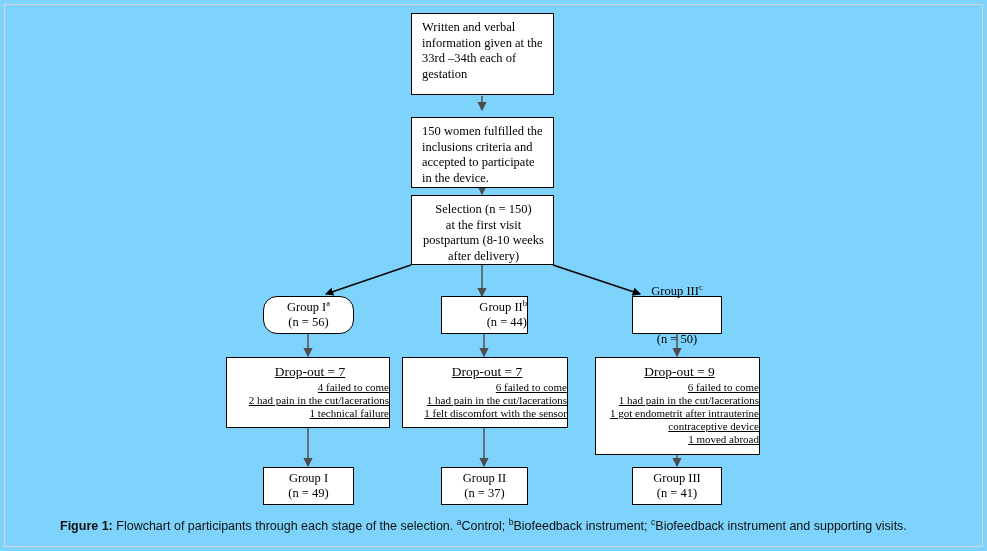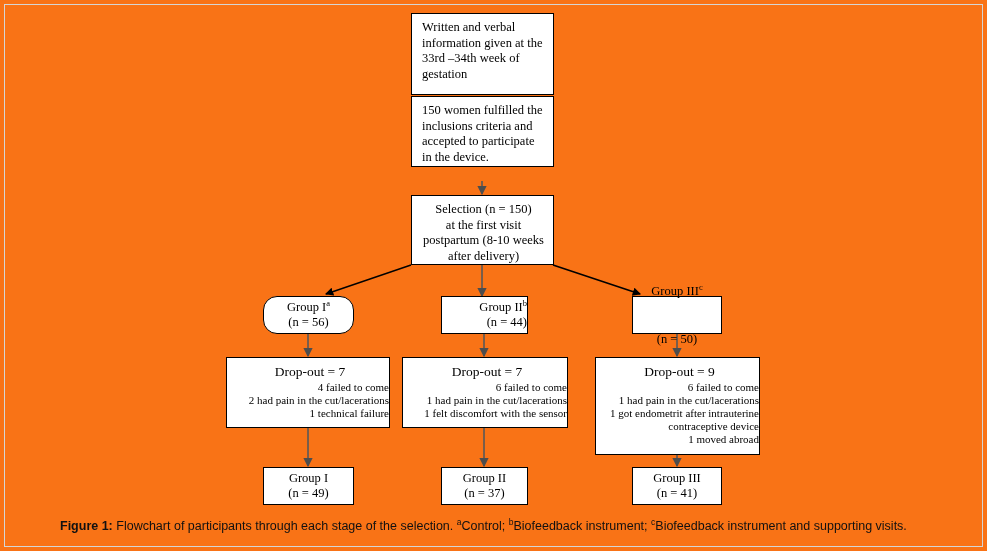--- a/index.html
+++ b/index.html
@@ -8,21 +8,21 @@
     padding: 0;
     background: #ffffff;
   }
   body {
     font-family: "Liberation Serif", serif;
   }
   #page {
     position: relative;
     width: 987px;
     height: 551px;
-    background: #f97316;
+    background: #7dd3fc;
     box-sizing: border-box;
     overflow: hidden;
   }
   .page-border {
     position: absolute;
     left: 4px;
     top: 4px;
     width: 979px;
     height: 543px;
     border: 1px solid #d5d5d5;
@@ -81,20 +81,21 @@
   }
   .node.group sup {
     font-size: 8.5px;
     vertical-align: super;
     line-height: 0;
   }
 
   
   .node.dropout {
     padding: 5px 0 4px 4px;
+    text-decoration: underline;
   }
   .node.dropout .title {
     text-align: center;
     font-size: 13.5px;
     line-height: 17px;
     margin-bottom: 1px;
   }
   .node.dropout .items {
     padding-left: 8px;
     font-size: 11px;
@@ -160,25 +161,25 @@
       <line x1="677" y1="334" x2="677" y2="356" stroke="#595959" stroke-width="1.6" marker-end="url(#arrow)"></line>
 
       <line x1="308" y1="428" x2="308" y2="466" stroke="#595959" stroke-width="1.6" marker-end="url(#arrow)"></line>
       <line x1="484" y1="428" x2="484" y2="466" stroke="#595959" stroke-width="1.6" marker-end="url(#arrow)"></line>
       <line x1="677" y1="447" x2="677" y2="466" stroke="#595959" stroke-width="1.6" marker-end="url(#arrow)"></line>
     </svg>
 
     <div class="node para" style="left:411px; top:13px; width:143px; height:82px;">
       <div class="line">Written and verbal</div>
       <div class="line">information given at the</div>
-      <div class="line">33rd –34th week of</div>
+      <div class="line">33rd –34th each of</div>
       <div class="line">gestation</div>
     </div>
 
-    <div class="node para" style="left:411px; top:96px; width:143px; height:71px;">
+    <div class="node para" style="left:411px; top:117px; width:143px; height:71px;">
       <div class="line">150 women fulfilled the</div>
       <div class="line">inclusions criteria and</div>
       <div class="line">accepted to participate</div>
       <div class="line">in the device.</div>
     </div>
 
     <div class="node para" style="left:411px; top:195px; width:143px; height:70px;text-align:center;">
       <div class="line">Selection (n = 150)</div>
       <div class="line">at the first visit</div>
       <div class="line">postpartum (8-10 weeks</div>

